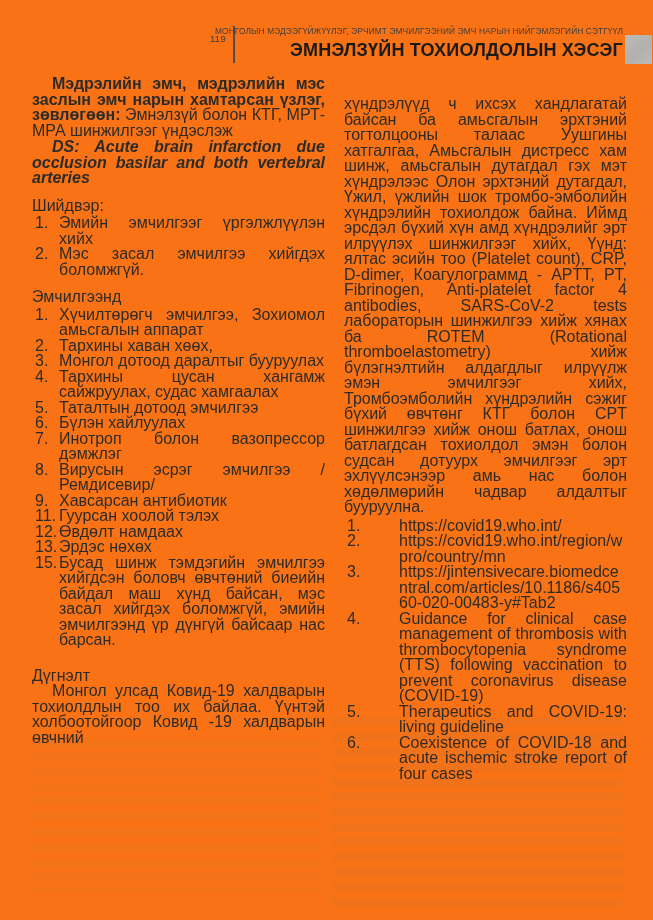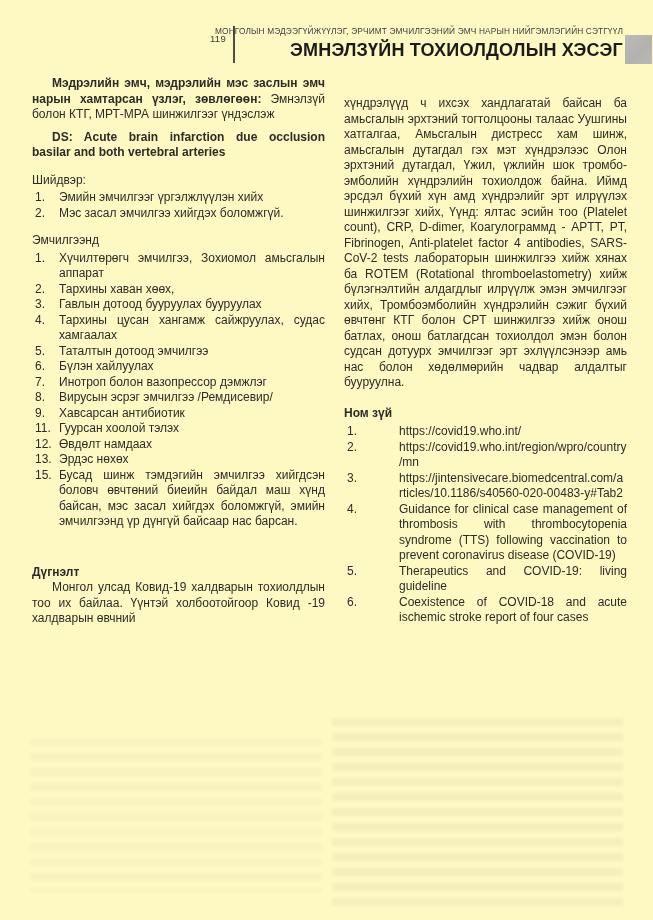--- a/index.html
+++ b/index.html
@@ -1,46 +1,46 @@
 <!DOCTYPE html>
 <html><head>
 <meta charset="utf-8">
 <style>
   html,body{margin:0;padding:0;background:#e8e8e6;}
   .page{
     position:relative;width:653px;height:920px;margin:0 auto;
-    background:#fef9c3;overflow:hidden;
+    background:#f97316;overflow:hidden;
     font-family:"Liberation Sans","DejaVu Sans",sans-serif;
     color:#2d2b28;
   }
   
   .header{position:absolute;top:0;left:0;right:0;height:70px;}
   .page-num{position:absolute;left:198px;top:33px;width:28px;text-align:right;
     font-size:9.5px;color:#3a3a3a;letter-spacing:.3px;}
   .header-divider{position:absolute;left:233px;top:26px;width:1.5px;height:37px;background:#4d4d4d;}
   .header-text{position:absolute;right:30px;top:26px;text-align:right;line-height:1.25;}
   .journal-title{font-size:8.3px;color:#3d3d3d;letter-spacing:.15px;white-space:nowrap;}
   .section-title{font-size:18px;font-weight:bold;color:#1b1b1b;margin-top:3px;letter-spacing:.2px;}
   .corner-square{position:absolute;right:1px;top:35px;width:27px;height:29px;
     background:linear-gradient(135deg,#bcbbb7 0%,#b2b1ad 55%,#bab9b5 100%);}
   
   .content{position:absolute;top:76px;left:32px;right:26px;display:flex;gap:19px;}
-  .col{font-size:12px;line-height:15.5px;text-align:justify;}
+  .col{font-size:16px;line-height:15.5px;text-align:justify;}
   .col-left{width:293px;flex:none;}
   .col-right{flex:1;min-width:0;margin-top:20px;}
   p{margin:0;}
   .indent-first{text-indent:20px;}
-  .ds-heading{font-weight:bold;text-indent:20px;margin-top:7px;}
+  .ds-heading{font-weight:bold;text-indent:20px;margin-top:1px;font-style:italic;}
   .plain-label{margin-top:12px;}
   .nlist{list-style:none;margin:2px 0 0 0;padding:0;}
   .nlist li{display:flex;align-items:flex-start;}
   .nlist .num{flex:0 0 27px;padding-left:3px;box-sizing:border-box;}
   .nlist .txt{flex:1;min-width:0;text-align:justify;}
   .refs .txt{overflow-wrap:anywhere;word-break:break-word;padding-left:28px;}
-  .h-conclusion{font-weight:bold;margin-top:35px;}
+  .h-conclusion{font-weight:normal;margin-top:20px;}
   .h-refs{font-weight:bold;margin-top:15px;}
   .refs{margin-top:3px;}
   
   .bleed{position:absolute;pointer-events:none;
     background:repeating-linear-gradient(to bottom,rgba(112,106,94,.13) 0 8px,transparent 8px 15px);
     filter:blur(1.2px);}
   .bleed-right{left:332px;right:30px;top:718px;height:188px;opacity:.5;}
   .bleed-left{left:30px;width:292px;top:738px;height:155px;opacity:.28;}
 </style>
 </head>
@@ -82,21 +82,21 @@
           <li>
           <span class="num">1.</span>
           <span class="txt">Хүчилтөрөгч эмчилгээ, Зохиомол амьсгалын аппарат</span>
         </li>
           <li>
           <span class="num">2.</span>
           <span class="txt">Тархины хаван хөөх,</span>
         </li>
           <li>
           <span class="num">3.</span>
-          <span class="txt">Гавлын дотоод бууруулах бууруулах</span>
+          <span class="txt">Монгол дотоод даралтыг бууруулах</span>
         </li>
           <li>
           <span class="num">4.</span>
           <span class="txt">Тархины цусан хангамж сайжруулах, судас хамгаалах</span>
         </li>
           <li>
           <span class="num">5.</span>
           <span class="txt">Таталтын дотоод эмчилгээ</span>
         </li>
           <li>
@@ -133,21 +133,20 @@
         </li>
         </ol>
 
       <p class="h-conclusion">Дүгнэлт</p>
       <p class="indent-first">Монгол улсад Ковид-19 халдварын тохиолдлын тоо их байлаа. Үүнтэй холбоотойгоор Ковид -19 халдварын өвчний</p>
     </div>
 
     <div class="col col-right">
       <p>хүндрэлүүд ч ихсэх хандлагатай байсан ба амьсгалын эрхтэний тогтолцооны талаас Уушгины хатгалгаа, Амьсгалын дистресс хам шинж, амьсгалын дутагдал гэх мэт хүндрэлээс Олон эрхтэний дутагдал, Үжил, үжлийн шок тромбо-эмболийн хүндрэлийн тохиолдож байна. Иймд эрсдэл бүхий хүн амд хүндрэлийг эрт илрүүлэх шинжилгээг хийх, Үүнд: ялтас эсийн тоо (Platelet count), CRP, D-dimer, Коагулограммд - APTT, PT, Fibrinogen, Anti-platelet factor 4 antibodies, SARS-CoV-2 tests лабораторын шинжилгээ хийж хянах ба ROTEM (Rotational thromboelastometry) хийж бүлэгнэлтийн алдагдлыг илрүүлж эмэн эмчилгээг хийх, Тромбоэмболийн хүндрэлийн сэжиг бүхий өвчтөнг КТГ болон CPT шинжилгээ хийж онош батлах, онош батлагдсан тохиолдол эмэн болон судсан дотуурх эмчилгээг эрт эхлүүлсэнээр амь нас болон хөдөлмөрийн чадвар алдалтыг бууруулна.</p>
 
-      <p class="h-refs">Ном зүй</p>
       <ol class="nlist refs">
           <li>
           <span class="num">1.</span>
           <span class="txt">https://covid19.who.int/</span>
         </li>
           <li>
           <span class="num">2.</span>
           <span class="txt">https://covid19.who.int/region/wpro/country/mn</span>
         </li>
           <li>

